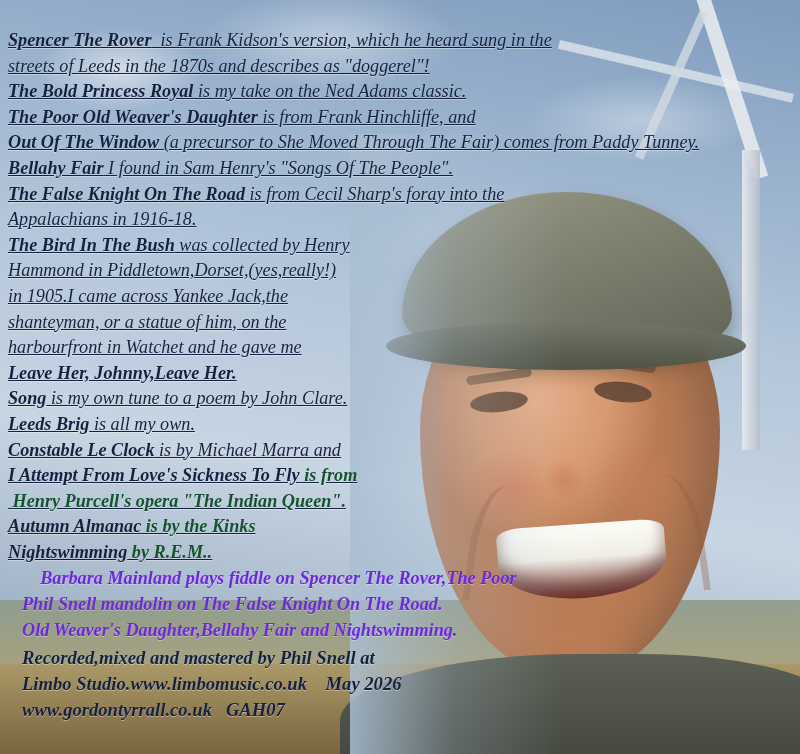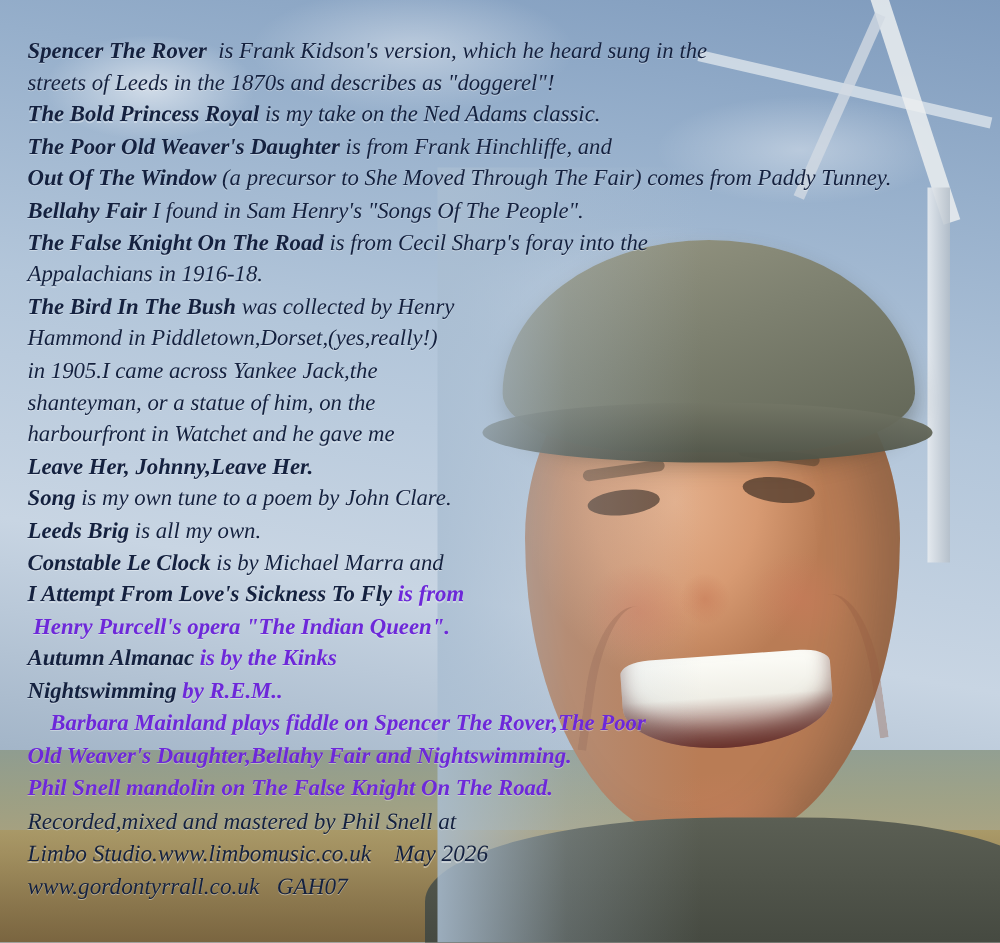--- a/index.html
+++ b/index.html
@@ -170,37 +170,38 @@
   }
   .portrait-haze {
     position: absolute;
     left: 0; top: 0;
     width: 470px; height: 620px;
     background: linear-gradient(90deg, rgba(170,190,210,.85) 0%, rgba(170,190,210,.25) 22%, rgba(170,190,210,0) 45%);
   }
   
   .notes {
     position: absolute;
-    left: 22px;
+    left: 8px;
     top: 28px;
     width: 770px;
     font-size: 18.2px;
     line-height: 25.6px;
     font-style: italic;
     color: #14213f;
     text-shadow: 0 1px 0 rgba(255,255,255,.35);
     white-space: pre-wrap;
+    text-decoration: underline;
   }
   .notes .line { white-space: pre-wrap; }
   .notes b {
     font-weight: 700;
     font-style: italic;
   }
   .red-plain {
-    color: #6d28d9;
+    color: #14532d;
     font-weight: 700;
   }
   .credits {
     position: absolute;
     left: 22px;
     top: 565px;
     width: 560px;
     font-size: 18.2px;
     line-height: 26px;
     font-style: italic;
@@ -211,21 +212,21 @@
   }
   .credits .line { white-space: pre-wrap; }
   .bottom-block {
     position: absolute;
     left: 22px;
     top: 645px;
     width: 600px;
     font-size: 18.6px;
     line-height: 26px;
     font-style: italic;
-    font-weight: 400;
+    font-weight: 700;
     color: #14213f;
     text-shadow: 0 1px 0 rgba(255,255,255,.4);
     white-space: pre-wrap;
   }
 </style>
 </head>
 <body>
 
 <div id="sleeve">
 
@@ -252,16 +253,16 @@
     <div class="nose"></div>
     <div class="mouth"></div>
     <div class="chin"></div>
     <div class="hat"></div>
     <div class="hat-brim"></div>
     <div class="shoulder"></div>
     <div class="portrait-haze"></div>
   </div>
 
   <div class="notes" id="notes"><div class="line"><b>Spencer The Rover</b><span>  is Frank Kidson's version, which he heard sung in the</span></div><div class="line"><span>streets of Leeds in the 1870s and describes as "doggerel"!</span></div><div class="line"><b>The Bold Princess Royal</b><span> is my take on the Ned Adams classic.</span></div><div class="line"><b>The Poor Old Weaver's Daughter</b><span> is from Frank Hinchliffe, and</span></div><div class="line"><b>Out Of The Window</b><span> (a precursor to She Moved Through The Fair) comes from Paddy Tunney.</span></div><div class="line"><b>Bellahy Fair</b><span> I found in Sam Henry's "Songs Of The People".</span></div><div class="line"><b>The False Knight On The Road</b><span> is from Cecil Sharp's foray into the</span></div><div class="line"><span>Appalachians in 1916-18.</span></div><div class="line"><b>The Bird In The Bush</b><span> was collected by Henry</span></div><div class="line"><span>Hammond in Piddletown,Dorset,(yes,really!)</span></div><div class="line"><span>in 1905.I came across Yankee Jack,the</span></div><div class="line"><span>shanteyman, or a statue of him, on the</span></div><div class="line"><span>harbourfront in Watchet and he gave me</span></div><div class="line"><b>Leave Her, Johnny,Leave Her.</b></div><div class="line"><b>Song</b><span> is my own tune to a poem by John Clare.</span></div><div class="line"><b>Leeds Brig</b><span> is all my own.</span></div><div class="line"><b>Constable Le Clock</b><span> is by Michael Marra and</span></div><div class="line"><b>I Attempt From Love's Sickness To Fly</b><span class="red-plain"> is from</span></div><div class="line"><span class="red-plain"> Henry Purcell's opera "The Indian Queen".</span></div><div class="line"><b>Autumn Almanac</b><span class="red-plain"> is by the Kinks</span></div><div class="line"><b>Nightswimming</b><span class="red-plain"> by R.E.M..</span></div></div>
-  <div class="credits" id="credits"><div class="line">    Barbara Mainland plays fiddle on Spencer The Rover,The Poor</div><div class="line">Old Weaver's Daughter,Bellahy Fair and Nightswimming.</div><div class="line">Phil Snell mandolin on The False Knight On The Road.</div></div>
+  <div class="credits" id="credits"><div class="line">    Barbara Mainland plays fiddle on Spencer The Rover,The Poor</div><div class="line">Phil Snell mandolin on The False Knight On The Road.</div><div class="line">Old Weaver's Daughter,Bellahy Fair and Nightswimming.</div></div>
   <div class="bottom-block" id="production"><div class="line">Recorded,mixed and mastered by Phil Snell at</div><div class="line">Limbo Studio.www.limbomusic.co.uk    May 2026</div><div class="line">www.gordontyrrall.co.uk   GAH07</div></div>
 
 </div>
 
 </body></html>

